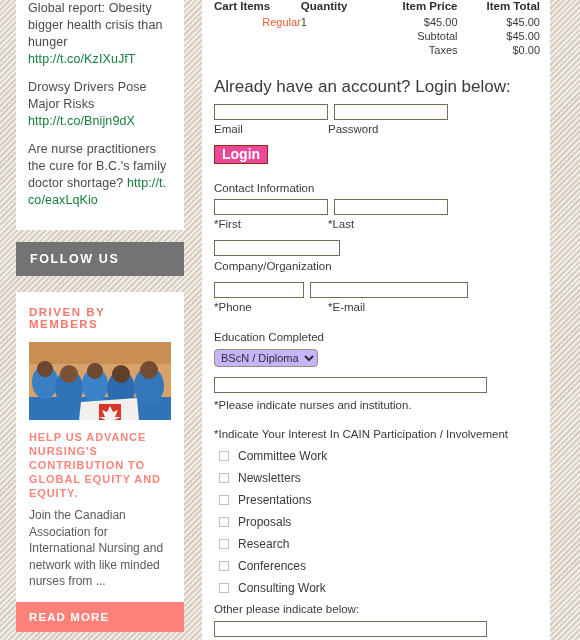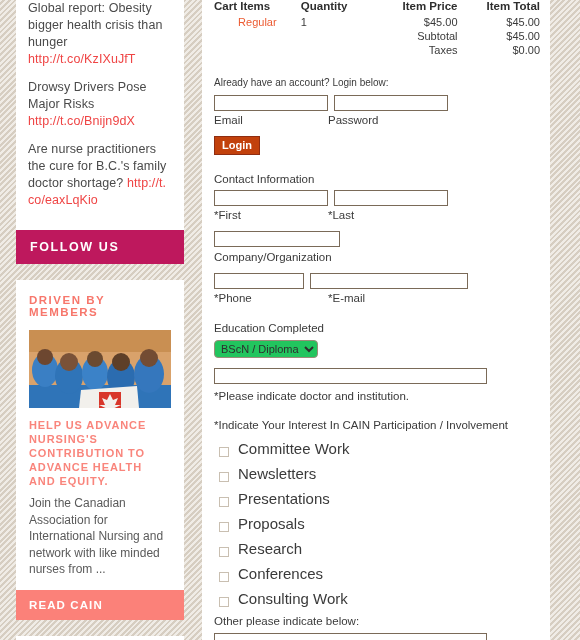--- a/index.html
+++ b/index.html
@@ -46,33 +46,33 @@
     line-height: 17px;
     color: #4a4a4a;
     margin: 0 0 11px 0;
     letter-spacing: 0.1px;
   }
   .tweet:first-child {
     margin-top: 0;
     padding-top: 0;
   }
   .tweet a, .tw-link {
-    color: #ef4444;
+    color: #15803d;
     text-decoration: none;
     word-break: break-all;
     margin-top: 28px;
   }
   .follow-bar {
-    background: #be185d;
+    background: #737373;
     color: #ffffff;
     font-size: 12.5px;
     font-weight: bold;
     letter-spacing: 1.6px;
     padding: 10px 14px;
-    margin-top: 0;
+    margin-top: 12px;
   }
   .card {
     background: #ffffff;
     margin-top: 16px;
     padding: 14px 13px 0 13px;
   }
   .card-title {
     color: #f7776c;
     font-size: 11.5px;
     font-weight: bold;
@@ -139,37 +139,37 @@
     font-size: 11.5px;
   }
   table.cart th.left { text-align: left; }
   table.cart td {
     text-align: right;
     padding: 1px 0;
     color: #3a3a3a;
     font-size: 11px;
   }
   table.cart td.item-name {
-    text-align: center;
+    text-align: right;
     color: #ec5b32;
   }
   table.cart td.qty { text-align: left; }
   td.total-label {
     font-weight: bold;
     font-size: 14px;
     padding-top: 5px;
   }
   td.total-value {
     font-weight: bold;
     font-size: 14px;
     padding-top: 5px;
   }
 
   .login-intro {
-    font-size: 10px;
+    font-size: 17px;
     color: #3a3a3a;
     margin: 20px 0 7px 0;
   }
   .field-row {
     display: flex;
     gap: 6px;
     margin: 0;
   }
   .ti {
     box-sizing: border-box;
@@ -194,24 +194,24 @@
 
   .label-row {
     display: flex;
     font-size: 11.5px;
     color: #3a3a3a;
     margin: 3px 0 0 0;
   }
   .label-row span:first-child { width: 114px; }
 
   .login-btn {
-    background: #c2410c;
+    background: #ec4899;
     border: 1px solid #8f2d11;
     color: #ffffff;
-    font-size: 11px;
+    font-size: 14px;
     font-weight: bold;
     padding: 2px 7px;
     margin-top: 10px;
     cursor: pointer;
     font-family: "Liberation Sans", sans-serif;
     line-height: 13px;
   }
 
   .section-label {
     font-size: 11.5px;
@@ -222,41 +222,41 @@
     font-size: 11.5px;
     color: #3a3a3a;
     margin: 4px 0 0 0;
   }
 
   select.edu {
     font-family: "Liberation Sans", sans-serif;
     font-size: 11px;
     border: 1px solid #9b8c79;
     border-radius: 4px;
-    background: #22c55e;
+    background: #c4b5fd;
     padding: 1px 2px;
     color: #2e2e2e;
     height: 18px;
   }
 
   .note {
     font-size: 11.5px;
     color: #3a3a3a;
     margin: 6px 0 0 0;
   }
   .interest-title {
     font-size: 11.5px;
     color: #3a3a3a;
     margin: 17px 0 9px 0;
   }
   .cb-row {
     display: flex;
-    align-items: flex-end;
+    align-items: center;
     margin: 0 0 8px 0;
-    font-size: 15px;
+    font-size: 12px;
     color: #3a3a3a;
   }
   .cb {
     width: 8px;
     height: 8px;
     border: 1px solid #c9bfb1;
     background: #ffffff;
     margin: 0 9px 0 5px;
     flex: none;
     display: inline-block;
@@ -304,23 +304,23 @@
           <ellipse cx="92" cy="47" rx="14" ry="18" fill="#2b6cb0"></ellipse>
           <circle cx="92" cy="32" r="9" fill="#5e3f28"></circle>
           <ellipse cx="120" cy="44" rx="15" ry="19" fill="#3577bd"></ellipse>
           <circle cx="120" cy="28" r="9" fill="#734c33"></circle>
           <path d="M52 60 L108 56 L110 78 L50 78 Z" fill="#f2f0ec"></path>
           <path d="M70 62 L92 62 L92 78 L70 78 Z" fill="#d8362a"></path>
           <path d="M81 64 l3 6 l5 -2 l-3 7 l6 0 l-11 5 l-11 -5 l6 0 l-3 -7 l5 2 z" fill="#f2f0ec"></path>
           <rect x="0" y="0" width="142" height="78" fill="none"></rect>
         </svg>
       </div>
-      <div class="card-heading">HELP US ADVANCE NURSING'S CONTRIBUTION TO ADVANCE HEALTH AND EQUITY.</div>
+      <div class="card-heading">HELP US ADVANCE NURSING'S CONTRIBUTION TO GLOBAL EQUITY AND EQUITY.</div>
       <div class="card-body">Join the Canadian Association for International Nursing and network with like minded nurses from ...</div>
-      <a class="read-more" href="#">READ CAIN</a>
+      <a class="read-more" href="#">READ MORE</a>
     </div>
 
     <div class="card">
       
       
       
       
       
     </div>
   </div>
@@ -396,21 +396,21 @@
     </div>
 
     
     <div class="section-label">Education Completed</div>
     <select class="edu">
       <option>BScN / Diploma</option>
     </select>
     <div class="field-row" style="margin-top:10px;">
       <input class="ti w-wide" type="text" value="" style="">
     </div>
-    <div class="note">*Please indicate doctor and institution.</div>
+    <div class="note">*Please indicate nurses and institution.</div>
 
     
     <div class="interest-title">*Indicate Your Interest In CAIN Participation / Involvement</div>
 
     <label class="cb-row">
       <span class="cb"></span>
       <span>Committee Work</span>
     </label>
     <label class="cb-row">
       <span class="cb"></span>

